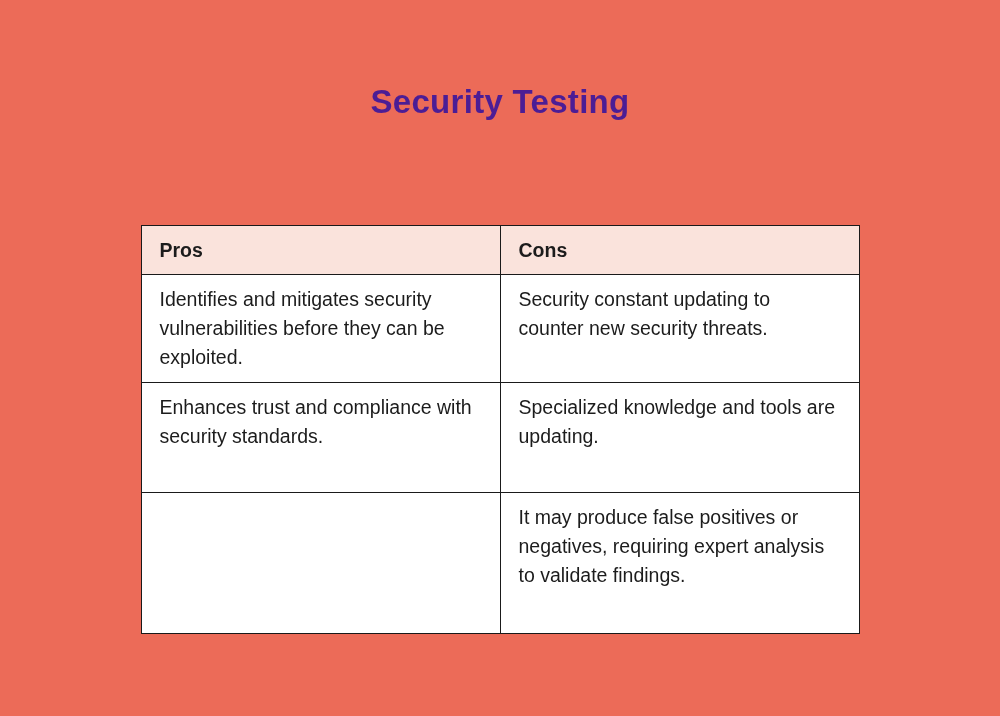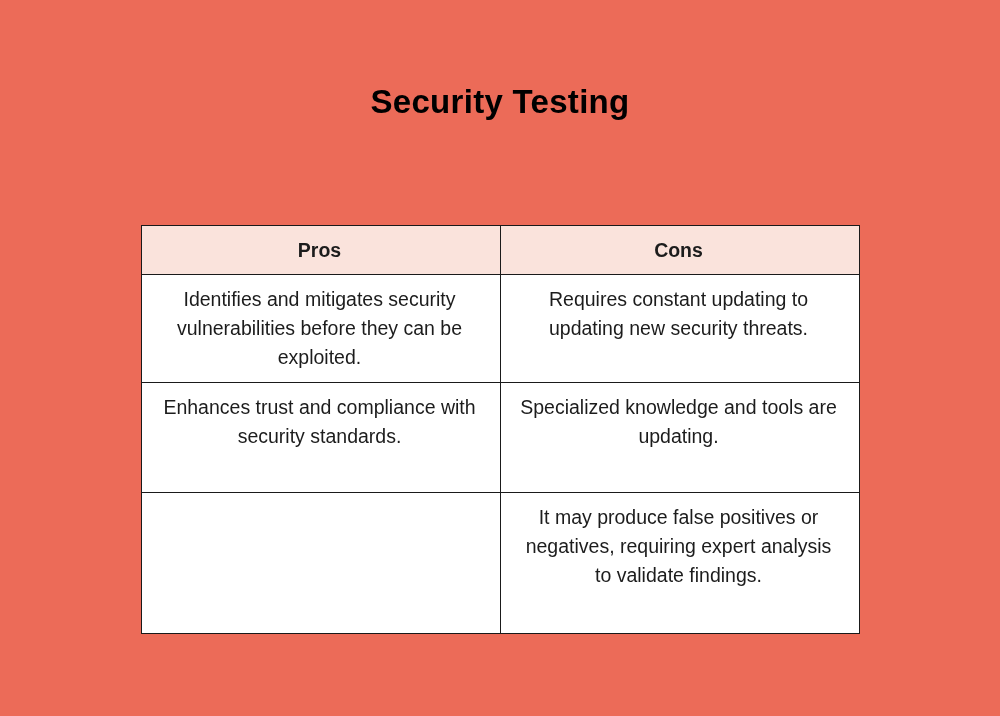--- a/index.html
+++ b/index.html
@@ -18,39 +18,39 @@
     height: 716px;
     position: relative;
   }
   .title {
     padding-top: 82px;
     margin: 0;
     text-align: center;
     font-size: 33px;
     line-height: 40px;
     font-weight: 700;
-    color: #000000;
+    color: #4c1d95;
     letter-spacing: 0.3px;
   }
   .table-wrap {
     width: 719px;
     margin: 103px auto 0 auto;
   }
   table.pros-cons {
     width: 719px;
     border-collapse: collapse;
     table-layout: fixed;
     background: #ffffff;
   }
   table.pros-cons th,
   table.pros-cons td {
     border: 1px solid #1a1a1a;
     width: 50%;
     box-sizing: border-box;
-    text-align: center;
+    text-align: left;
     vertical-align: top;
     padding: 10px 20px 10px 18px;
     color: #1c1c1c;
   }
   table.pros-cons th {
     background: #fae3dc;
     font-size: 19.5px;
     font-weight: 700;
     height: 49px;
     vertical-align: middle;
@@ -77,21 +77,21 @@
     <table class="pros-cons">
       <thead>
         <tr>
           <th>Pros</th>
           <th>Cons</th>
         </tr>
       </thead>
       <tbody>
         <tr class="row-1">
           <td>Identifies and mitigates security vulnerabilities before they can be exploited.</td>
-          <td>Requires constant updating to updating new security threats.</td>
+          <td>Security constant updating to counter new security threats.</td>
         </tr>
         <tr class="row-2">
           <td>Enhances trust and compliance with security standards.</td>
           <td>Specialized knowledge and tools are updating.</td>
         </tr>
         <tr class="row-3">
           <td></td>
           <td>It may produce false positives or negatives, requiring expert analysis to validate findings.</td>
         </tr>
       </tbody>

